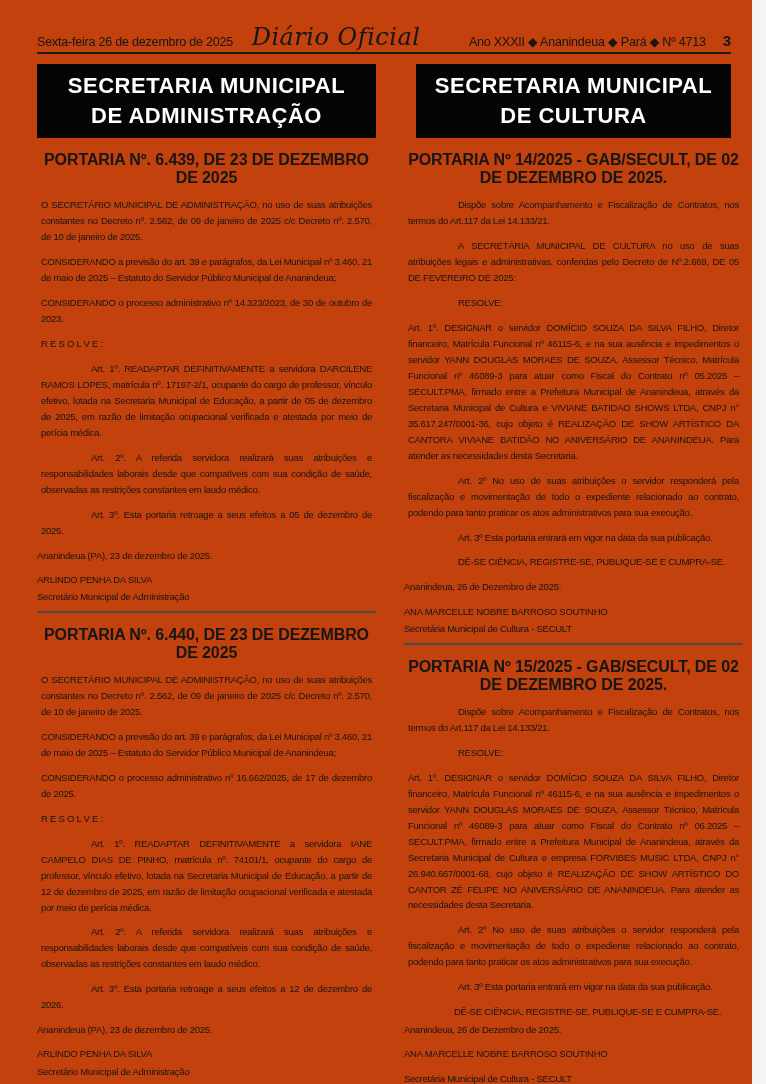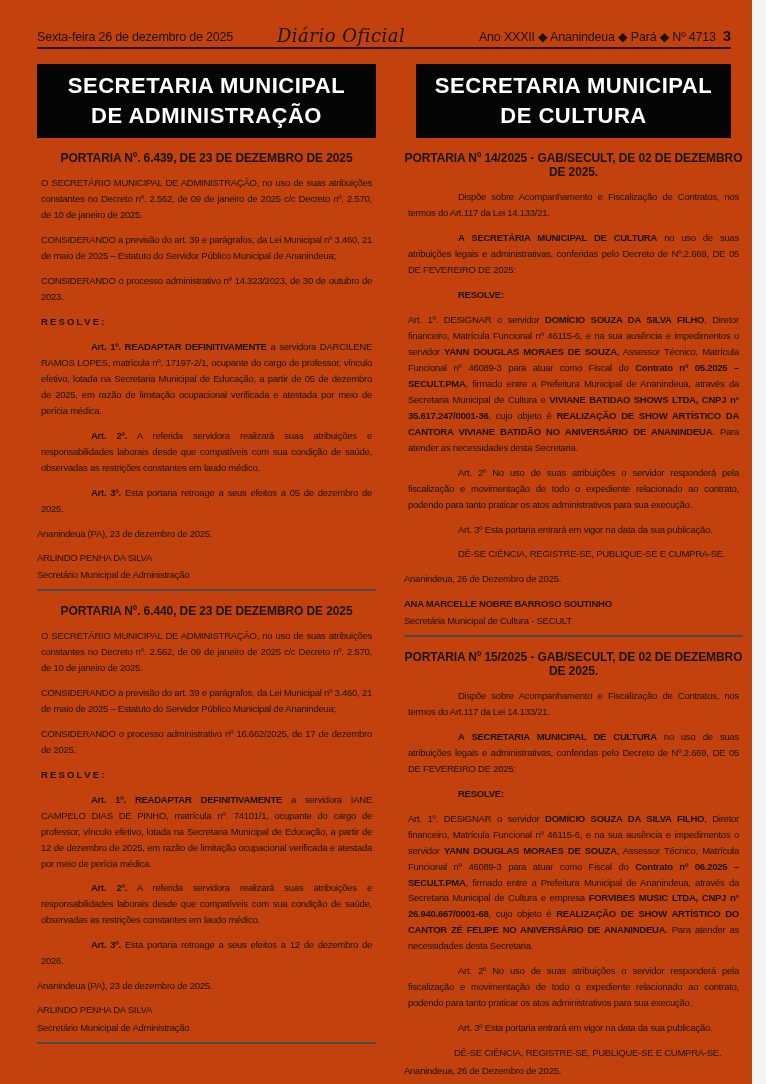--- a/index.html
+++ b/index.html
@@ -23,29 +23,29 @@
     border-bottom: 2px solid #1a1a1a;
     padding-bottom: 3px;
   }
   .header .date {
     font-size: 12.5px;
     letter-spacing: -0.2px;
   }
   .header .masthead {
     font-family: "DejaVu Serif", serif;
     font-style: italic;
-    font-size: 18px;
+    font-size: 24px;
     letter-spacing: 0.5px;
     line-height: 0.9;
     padding-right: 30px;
   }
   .header .edition {
     font-size: 12.5px;
     letter-spacing: -0.2px;
-    display: flex; align-items: baseline; gap: 7px;
+    display: flex; align-items: baseline; gap: 17px;
   }
   .header .pagenum {
     font-weight: bold;
     font-size: 15px;
   }
   
   .columns {
     position: absolute;
     top: 64px; left: 37px;
     width: 706px;
@@ -61,40 +61,40 @@
     line-height: 1.35;
     letter-spacing: 0.5px;
     padding: 7px 6px 8px;
     white-space: pre-line;
     margin-bottom: 4px;
   }
   .col:nth-child(2) .banner { margin-left: 12px; margin-right: 12px; }
   .heading {
     text-align: center;
     font-weight: bold;
-    font-size: 12px;
+    font-size: 16px;
     letter-spacing: -0.1px;
     margin: 13px 0 10px;
   }
   .para {
     font-size: 9.5px;
     line-height: 1.68;
     letter-spacing: -0.25px;
     text-align: justify;
     margin: 9px 4px;
   }
   .center {
     font-size: 9.5px;
     line-height: 1.6;
     letter-spacing: -0.25px;
     text-align: left;
     margin: 9px 0;
   }
   .indent { text-indent: 50px; }
-  .b { font-weight: bold; }
+  .b { font-weight: normal; }
   .tight { margin: 0 0 2px; }
   .rule {
     border-top: 2px solid #4a4a4a;
     margin: 7px 0 9px;
     height: 0;
   }
 </style>
 </head>
 <body>
 
@@ -146,21 +146,20 @@
         <div class="para"><span>Art. 1º. DESIGNAR o servidor </span><span class="b">DOMÍCIO SOUZA DA SILVA FILHO</span><span>, Diretor financeiro, Matrícula Funcional nº 46115-6, e na sua ausência e impedimentos o servidor </span><span class="b">YANN DOUGLAS MORAES DE SOUZA</span><span>, Assessor Técnico, Matrícula Funcional nº 46089-3 para atuar como Fiscal do </span><span class="b">Contrato nº 05.2025 – SECULT.PMA</span><span>, firmado entre a Prefeitura Municipal de Ananindeua, através da Secretaria Municipal de Cultura e </span><span class="b">VIVIANE BATIDAO SHOWS LTDA, CNPJ n° 35.617.247/0001-36</span><span>, cujo objeto é </span><span class="b">REALIZAÇÃO DE SHOW ARTÍSTICO DA CANTORA VIVIANE BATIDÃO NO ANIVERSÁRIO DE ANANINDEUA</span><span>. Para atender as necessidades desta Secretaria.</span></div>
         <div class="para indent"><span>Art. 2º No uso de suas atribuições o servidor responderá pela fiscalização e movimentação de todo o expediente relacionado ao contrato, podendo para tanto praticar os atos administrativos para sua execução.</span></div>
         <div class="para indent"><span>Art. 3º Esta portaria entrará em vigor na data da sua publicação.</span></div>
         <div class="para indent"><span>DÊ-SE CIÊNCIA, REGISTRE-SE, PUBLIQUE-SE E CUMPRA-SE.</span></div>
         <div class="center"><span>Ananindeua, 26 de Dezembro de 2025.</span></div>
         <div class="center tight"><span class="b">ANA MARCELLE NOBRE BARROSO SOUTINHO</span></div>
         <div class="center tight"><span>Secretária Municipal de Cultura - SECULT</span></div>
         <div class="rule"></div>
         <div class="heading"><span>PORTARIA Nº 15/2025 - GAB/SECULT, DE 02 DE DEZEMBRO DE 2025.</span></div>
         <div class="para indent"><span>Dispõe sobre Acompanhamento e Fiscalização de Contratos, nos termos do Art.117 da Lei 14.133/21.</span></div>
-        <div class="para indent"><span class="b">A SECRETARIA MUNICIPAL DE CULTURA</span><span> no uso de suas atribuições legais e administrativas, conferidas pelo Decreto de Nº.2.669, DE 05 DE FEVEREIRO DE 2025:</span></div>
         <div class="para indent"><span class="b">RESOLVE:</span></div>
         <div class="para"><span>Art. 1º. DESIGNAR o servidor </span><span class="b">DOMÍCIO SOUZA DA SILVA FILHO</span><span>, Diretor financeiro, Matrícula Funcional nº 46115-6, e na sua ausência e impedimentos o servidor </span><span class="b">YANN DOUGLAS MORAES DE SOUZA</span><span>, Assessor Técnico, Matrícula Funcional nº 46089-3 para atuar como Fiscal do </span><span class="b">Contrato nº 06.2025 – SECULT.PMA</span><span>, firmado entre a Prefeitura Municipal de Ananindeua, através da Secretaria Municipal de Cultura e empresa </span><span class="b">FORVIBES MUSIC LTDA, CNPJ n° 26.940.667/0001-68</span><span>, cujo objeto é </span><span class="b">REALIZAÇÃO DE SHOW ARTÍSTICO DO CANTOR ZÉ FELIPE NO ANIVERSÁRIO DE ANANINDEUA</span><span>. Para atender as necessidades desta Secretaria.</span></div>
         <div class="para indent"><span>Art. 2º No uso de suas atribuições o servidor responderá pela fiscalização e movimentação de todo o expediente relacionado ao contrato, podendo para tanto praticar os atos administrativos para sua execução.</span></div>
         <div class="para indent"><span>Art. 3º Esta portaria entrará em vigor na data da sua publicação.</span></div>
         <div class="para indent tight"><span>DÊ-SE CIÊNCIA, REGISTRE-SE, PUBLIQUE-SE E CUMPRA-SE.</span></div>
         <div class="center tight"><span>Ananindeua, 26 de Dezembro de 2025.</span></div>
         <div class="center"><span class="b">ANA MARCELLE NOBRE BARROSO SOUTINHO</span></div>
         <div class="center tight"><span>Secretária Municipal de Cultura - SECULT</span></div>
       </div>
   </div>

